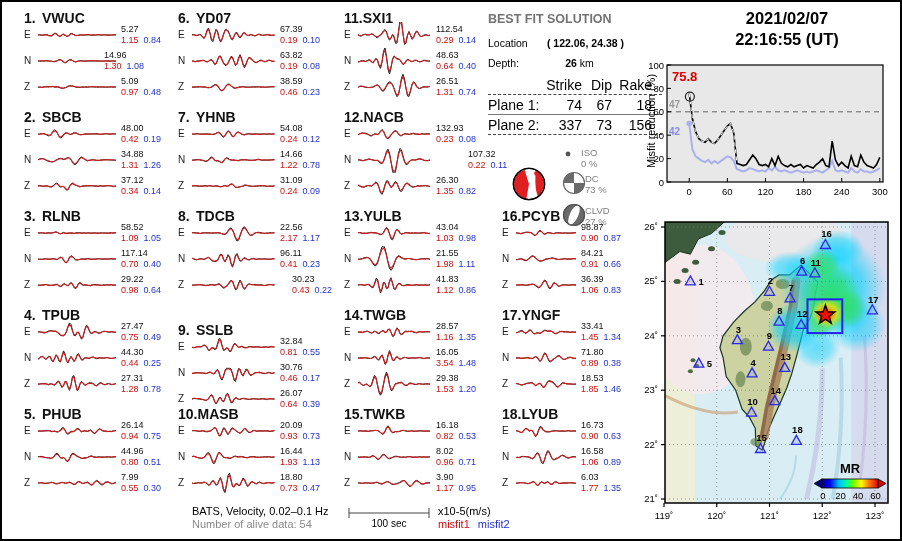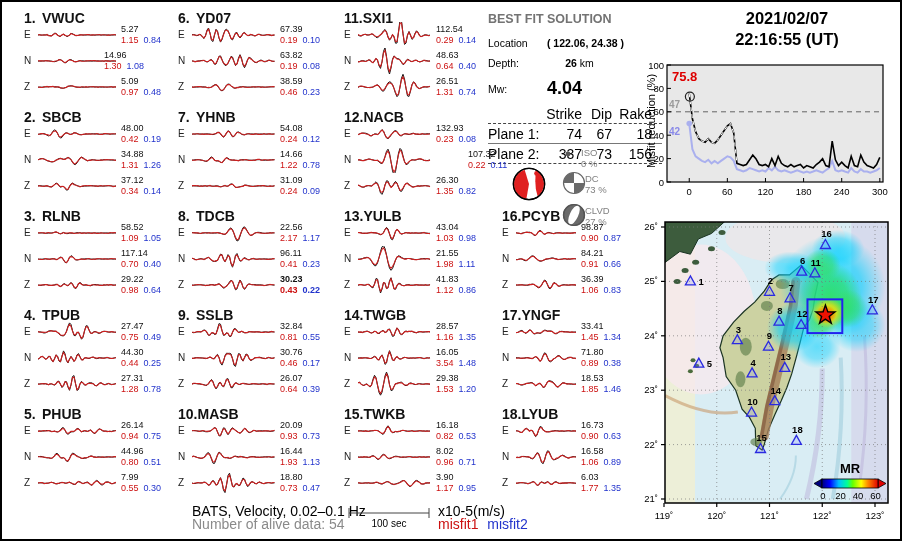--- a/index.html
+++ b/index.html
@@ -28,43 +28,39 @@
   .hr-dash{border-top:1px dashed #444;margin:1px 0 2px 0}
   .hr-solid{border-top:1px solid #777;margin:1px 0 2px 0}
   .mech-label{position:absolute;font-size:9.5px;color:#808080;line-height:10.5px;white-space:nowrap}
   
   .fig-title{position:absolute;left:668px;top:6px;width:234px;text-align:center;font-weight:bold;
              font-size:16.5px;line-height:21px;color:#000}
   .ylabel{position:absolute;left:574px;top:112px;width:152px;height:14px;text-align:center;
           font-size:11px;color:#000;transform:rotate(-90deg)}
   .xlabel{position:absolute;left:690px;top:194px;width:196px;text-align:center;font-size:12px;color:#000}
   
-  .foot{position:absolute;font-size:14px;line-height:13px;white-space:nowrap}
+  .foot{position:absolute;font-size:11px;line-height:13px;white-space:nowrap}
   .gray{color:#8a8a8a}
   .scale-label{position:absolute;left:345px;top:516px;width:84px;text-align:center;font-size:10px}
 </style>
 </head>
 <body>
 
 <div id="page">
 
   <div class="bfs">
     <div class="bfs-title">BEST FIT SOLUTION</div>
     <div class="bfs-row">
       <span class="bfs-label">Location</span>
       <span class="bfs-bold">( 122.06,  24.38 )</span>
     </div>
     <div class="bfs-row">
       <span class="bfs-label">Depth:</span>
       <span style="display:inline-block;width:30px;text-align:right" class="bfs-bold">26</span>
       <span>km</span>
-    </div>
-    <div class="bfs-row">
-      <span class="bfs-label">Mw:</span>
-      <span class="mw-val">4.04</span>
     </div>
     <div class="bfs-grid">
       <span></span>
       <span class="num-cell">Strike</span>
       <span class="num-cell">Dip</span>
       <span class="num-cell">Rake</span>
     </div>
     <div class="hr-dash"></div>
     <div class="bfs-grid">
       <span>Plane 1:</span>
@@ -600,27 +596,27 @@
             <div class="amp">96.11</div>
             <div><span class="m1">0.41</span><span class="m2">0.23</span></div>
           </div>
         </div>
         <div class="ch-row" style="top: 64px;">
           <span class="ch-label">Z</span>
           <svg class="trace" width="83" height="26" style="left: 14px;">
             <polyline points="0,13.0 1.5,13.2 3,13.1 4.5,13.0 6,12.8 7.5,12.8 9,12.8 10.5,12.9 12,13.1 13.5,13.4 15,13.5 16.5,13.2 18,12.8 19.5,12.5 21,12.7 22.5,13.1 24,13.0 25.5,12.2 27,11.8 28.5,12.7 30,14.7 31.5,16.1 33,15.6 34.5,14.1 36,12.2 37.5,10.0 39,8.2 40.5,9.2 42,13.6 43.5,17.8 45,16.9 46.5,11.5 48,8.0 49.5,10.3 51,15.3 52.5,17.4 54,15.4 55.5,12.8 57,11.9 58.5,12.4 60,12.7 61.5,12.6 63,12.6 64.5,12.8 66,12.9 67.5,12.8 69,12.9 70.5,13.2 72,13.5 73.5,13.5 75,13.1 76.5,12.6 78,12.5 79.5,12.7 81,13.0 82.5,13.2" fill="none" stroke="#151515" stroke-width="1"></polyline>
             <polyline points="0,13.4 1.5,13.3 3,12.8 4.5,12.7 6,12.5 7.5,12.7 9,12.7 10.5,13.1 12,13.2 13.5,13.6 15,13.0 16.5,13.5 18,12.9 19.5,12.7 21,12.9 22.5,13.3 24,12.5 25.5,12.6 27,11.9 28.5,13.2 30,14.5 31.5,15.4 33,14.9 34.5,14.2 36,12.5 37.5,10.8 39,8.7 40.5,9.4 42,13.6 43.5,16.9 45,15.9 46.5,12.2 48,8.9 49.5,10.9 51,15.0 52.5,16.7 54,15.0 55.5,12.9 57,12.0 58.5,12.3 60,12.7 61.5,12.8 63,13.1 64.5,13.1 66,13.2 67.5,13.0 69,13.2 70.5,13.0 72,13.6 73.5,13.3 75,13.0 76.5,13.0 78,12.4 79.5,12.8 81,12.7 82.5,12.8" fill="none" stroke="#cc2020" stroke-width="1.1"></polyline>
           </svg>
-          <div class="vals" style="left: 102px; font-weight: bold;">
+          <div class="vals" style="left: 114px;">
             <div class="amp">30.23</div>
             <div><span class="m1">0.43</span><span class="m2">0.22</span></div>
           </div>
         </div>
       </div>
-      <div class="station" style="left: 176px; top: 305px;">
+      <div class="station" style="left: 176px; top: 320px;">
         <div class="st-header"><span class="st-num">9.</span><span>SSLB</span></div>
         <div class="ch-row" style="top: 12px;">
           <span class="ch-label">E</span>
           <svg class="trace" width="83" height="26" style="left: 14px;">
             <polyline points="0,13.4 1.5,13.7 3,13.5 4.5,13.0 6,12.8 7.5,12.9 9,12.8 10.5,11.9 12,10.9 13.5,11.4 15,13.9 16.5,16.3 18,16.1 19.5,14.3 21,13.9 22.5,15.5 24,15.0 25.5,10.0 27,4.6 28.5,5.2 30,11.4 31.5,16.4 33,15.9 34.5,13.7 36,14.7 37.5,17.5 39,17.3 40.5,13.4 42,9.8 43.5,9.7 45,11.9 46.5,13.2 48,12.9 49.5,12.5 51,13.0 52.5,13.7 54,13.8 55.5,13.3 57,12.8 58.5,12.7 60,12.9 61.5,13.0 63,12.9 64.5,12.8 66,12.9 67.5,13.1 69,13.3 70.5,13.2 72,12.9 73.5,12.9 75,13.0 76.5,13.1 78,13.0 79.5,12.8 81,12.8 82.5,13.1" fill="none" stroke="#151515" stroke-width="1"></polyline>
             <polyline points="0,13.2 1.5,13.3 3,13.5 4.5,12.7 6,12.6 7.5,12.5 9,13.1 10.5,11.9 12,11.5 13.5,11.5 15,13.3 16.5,15.9 18,16.0 19.5,13.8 21,13.5 22.5,14.7 24,14.9 25.5,11.0 27,6.0 28.5,6.4 30,11.8 31.5,15.5 33,15.6 34.5,14.1 36,14.2 37.5,17.0 39,16.7 40.5,13.3 42,10.6 43.5,10.3 45,11.8 46.5,13.5 48,13.3 49.5,12.2 51,12.8 52.5,13.7 54,13.5 55.5,13.6 57,12.5 58.5,12.9 60,12.7 61.5,12.9 63,13.1 64.5,12.7 66,12.9 67.5,12.8 69,13.5 70.5,13.4 72,13.4 73.5,12.8 75,13.3 76.5,13.4 78,12.8 79.5,12.4 81,13.0 82.5,12.7" fill="none" stroke="#cc2020" stroke-width="1.1"></polyline>
           </svg>
           <div class="vals" style="left: 102px;">
             <div class="amp">32.84</div>
             <div><span class="m1">0.81</span><span class="m2">0.55</span></div>

